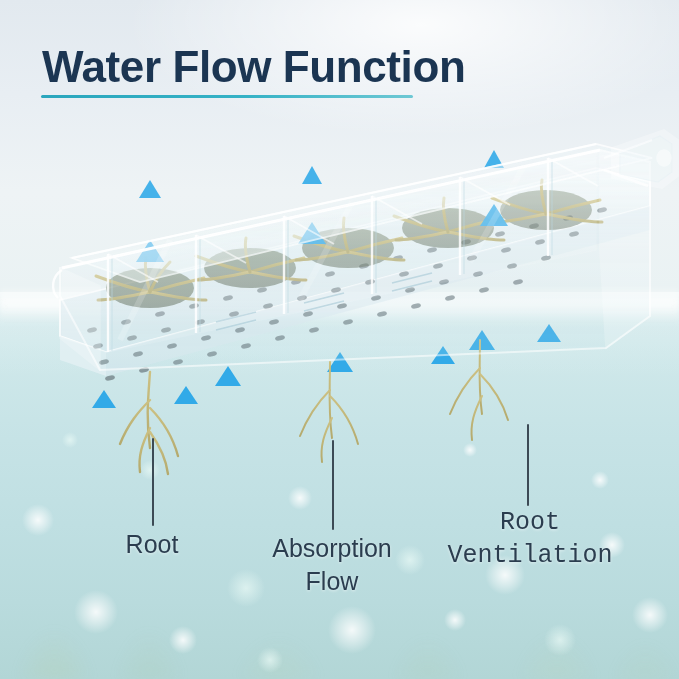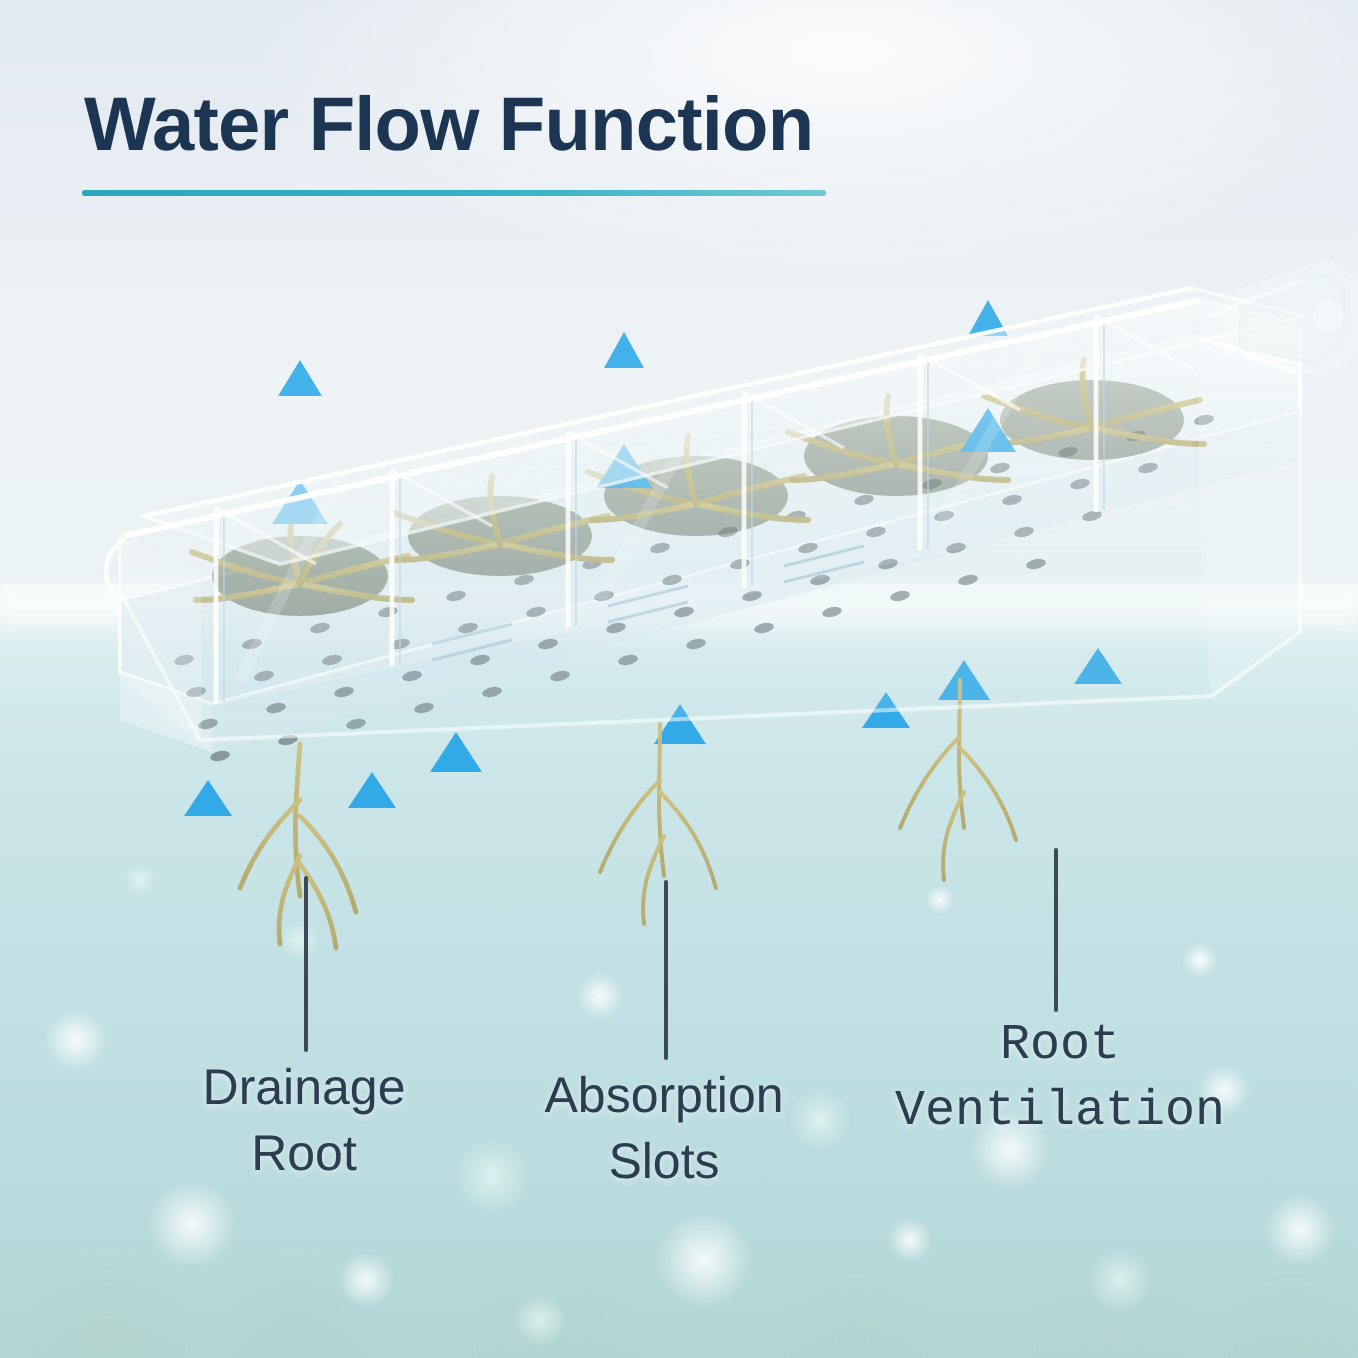--- a/index.html
+++ b/index.html
@@ -42,21 +42,21 @@
       radial-gradient(ellipse 70px 115px at 41% 120%, rgba(186,210,170,.30), rgba(186,210,170,0) 70%),
       radial-gradient(ellipse 60px 125px at 63% 124%, rgba(176,203,166,.34), rgba(176,203,166,0) 70%),
       radial-gradient(ellipse 65px 120px at 82% 120%, rgba(190,212,172,.30), rgba(190,212,172,0) 70%),
       radial-gradient(ellipse 58px 118px at 95% 124%, rgba(178,204,164,.30), rgba(178,204,164,0) 70%);
     filter:blur(6px);
   }
 
   
   .title{
     position:absolute;left:42px;top:42px;
-    font-size:38px;font-weight:bold;letter-spacing:-0.4px;
+    font-size:44px;font-weight:bold;letter-spacing:-0.4px;
     color:#1b3552;white-space:nowrap;
   }
   .title-rule{
     position:absolute;left:41px;top:95px;width:372px;height:3px;
     background:linear-gradient(90deg,#2aa6bd 0%,#35b2c6 55%,#6ec8d4 100%);
     border-radius:2px;
   }
 
   
   #product{position:absolute;left:0;top:0;width:679px;height:560px;}
@@ -434,27 +434,26 @@
   </svg>
 
   <div class="title">Water Flow Function</div>
   <div class="title-rule"></div>
 
   <div class="leader" style="left:152px;top:438px;height:88px;"></div>
   <div class="leader" style="left:332px;top:440px;height:90px;"></div>
   <div class="leader" style="left:527px;top:424px;height:82px;"></div>
 
   <div class="label" style="left:62px;top:528px;width:180px;">
-    <div>Drainage</div>
     <div>Root</div>
   </div>
 
   <div class="label" style="left:242px;top:532px;width:180px;">
     <div>Absorption</div>
-    <div>Slots</div>
+    <div>Flow</div>
   </div>
 
   <div class="label" style="left:440px;top:506px;width:180px;font-family:Liberation Mono, monospace;">
     <div>Root</div>
     <div>Ventilation</div>
   </div>
 
 </div>
 
 </body></html>

